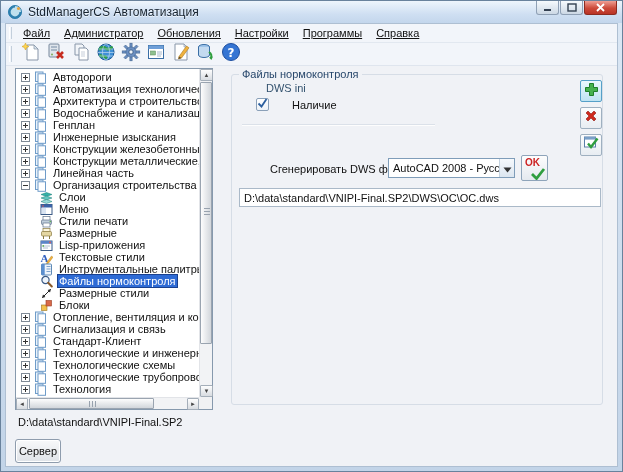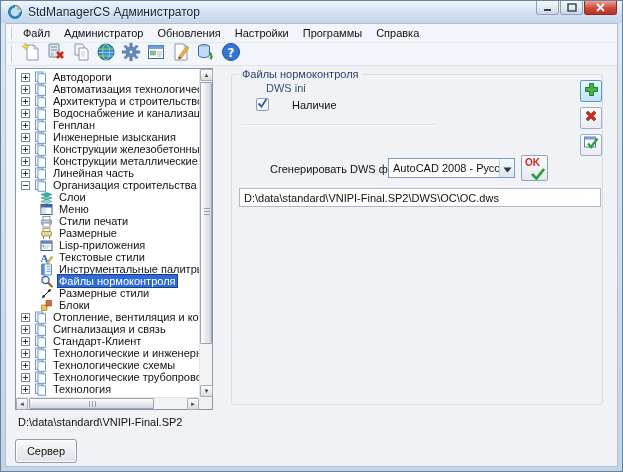--- a/index.html
+++ b/index.html
@@ -14,21 +14,21 @@
   .winbtn { height:14px; border:1px solid #8fa0b5; border-top:none; border-radius:0 0 3px 3px;
     display:flex; align-items:center; justify-content:center;
     background:linear-gradient(#f6fafd,#ccd8e5); }
   .winbtn.min,.winbtn.max { width:23px; }
   .winbtn.close { width:33px; border-color:#8c2b20; background:linear-gradient(#ef9f94,#cc4a3a 55%,#b93325); }
   .client { position:absolute; left:4px; top:22px; right:4px; bottom:4px; background:#f0f2f6;
     border:1px solid #aebfd2; }
   .menubar { position:absolute; left:0; top:0; right:0; height:19px; background:#f2f5fa;
     border-bottom:1px solid #e2e8f0; display:flex; align-items:center; padding-left:3px; }
   .grip { width:3px; height:70%; border-left:1px solid #fff; border-right:1px solid #c3cfdc; margin-right:4px; }
-  .menu-item { font-size:11px; color:#111; padding:20px 7px; cursor:default; }
+  .menu-item { font-size:11px; color:#111; padding:20px 7px; cursor:default;text-decoration:underline; }
   .toolbar { position:absolute; left:0; top:19px; right:0; height:23px; background:#f2f5fa;
     border-bottom:1px solid #dfe5ee; display:flex; align-items:center; padding-left:3px; gap:5px; }
   .tbtn { width:20px; height:20px; display:flex; align-items:center; justify-content:center; }
   
   .tree { position:absolute; left:9px; top:44px; width:198px; height:342px; background:#fff;
     border:1px solid #8699ad; }
   .tree-viewport { position:absolute; left:0; top:0; width:183px; height:328px; overflow:hidden; padding-top:2px; }
   .tree-row { height:12px; display:flex; align-items:center; white-space:nowrap; font-size:11px; color:#111;text-align:right; }
   .tree-row .exp { width:9px; height:9px; margin-left:5px; margin-right:4px; flex:none; display:inline-flex; }
   .tree-row .ticon { width:13px; height:13px; margin-right:4px; flex:none; display:inline-flex; }
@@ -74,38 +74,38 @@
   .ok-text { position:absolute; left:3px; top:1px; color:#cc2222; font-weight:bold; font-size:10px; }
   .ok-check { position:absolute; right:1px; bottom:0; display:inline-flex; }
   .path-box { position:absolute; left:233px; top:164px; width:362px; height:19px; background:#fff;
     border:1px solid #aab9c8; font-size:11px; color:#111; display:flex; align-items:center;
     padding-left:4px; white-space:nowrap; overflow:hidden; }
   .side-buttons { position:absolute; left:574px; top:56px; display:flex; flex-direction:column; gap:5px; }
   .sbtn { width:22px; height:22px; border:1px solid #9fb0c0; border-radius:2px;
     background:linear-gradient(#fcfdfe,#e8edf2); display:flex; align-items:center; justify-content:center; }
   .sbtn.hot { border-color:#56a0c8; background:linear-gradient(#eaf8fe,#bfe3f2); }
   .status-path { position:absolute; left:12px; top:392px; font-size:11px; color:#111; }
-  .server-btn { position:absolute; left:9px; top:415px; width:62px; height:24px;
+  .server-btn { position:absolute; left:9px; top:415px; width:46px; height:24px;
     border:1px solid #8e9cad; border-radius:3px; background:linear-gradient(#f8f9fa,#dfe3e8);
     box-shadow:inset 0 0 0 1px #fff; display:flex; align-items:center; justify-content:center;
     font-size:11px; color:#111; }
 </style>
 </head>
 <body>
 
 <div class="window">
   <div class="titlebar">
     <span class="app-ico">
         <svg width="16" height="16" viewBox="0 0 16 16">
           <circle cx="8" cy="8" r="6.5" fill="#bfe0ee" stroke="#2d7fae"></circle>
           <path d="M8 2.5A5.5 5.5 0 1013.5 8" fill="none" stroke="#2d7fae" stroke-width="2.2"></path>
           <circle cx="11.5" cy="4.5" r="1.6" fill="#e8a33d"></circle>
         </svg>
       </span>
-    <span class="title">StdManagerCS Администратор</span>
+    <span class="title">StdManagerCS Автоматизация</span>
     <div class="winbtns">
       <span class="winbtn min">
           <svg width="10" height="9" viewBox="0 0 10 9">
             <rect x="1" y="6" width="7" height="2" fill="#334051"></rect>
           </svg>
         </span>
       <span class="winbtn max">
           <svg width="10" height="9" viewBox="0 0 10 9">
             <rect x="1" y="1" width="8" height="7" fill="none" stroke="#334051" stroke-width="1.4"></rect>
           </svg>

